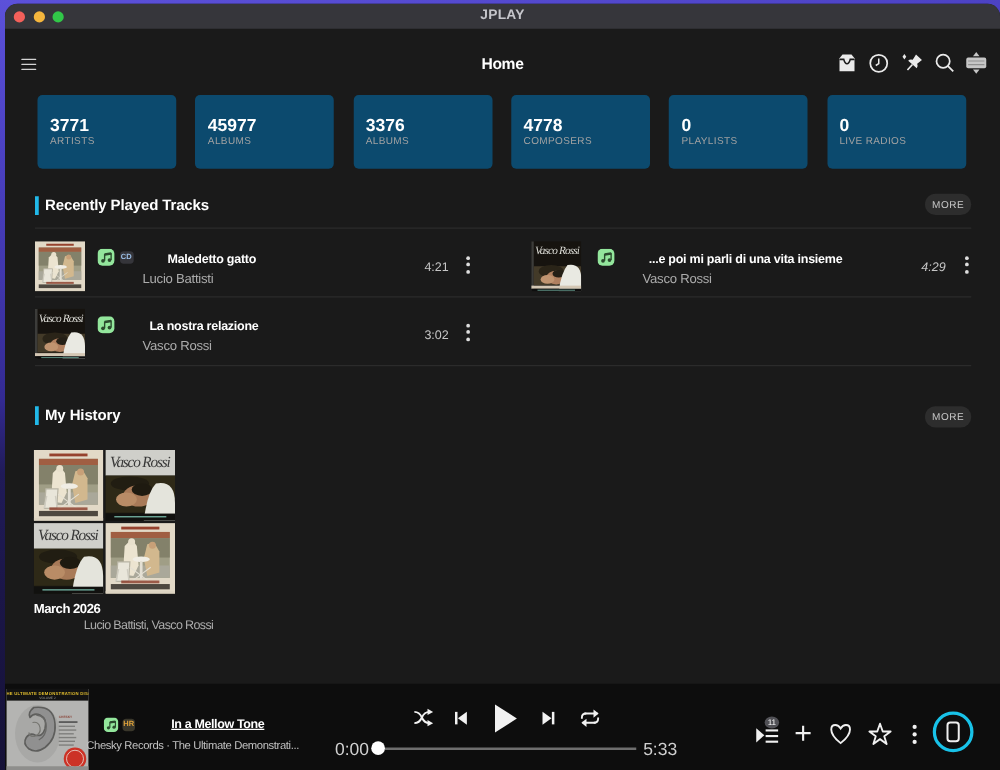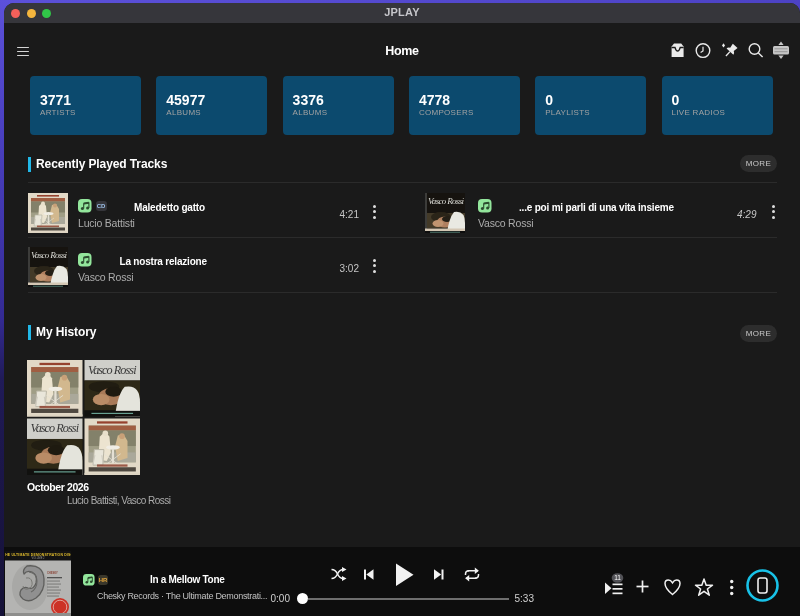--- a/index.html
+++ b/index.html
@@ -23,26 +23,26 @@
   .burger div { width:11.5px; height:1.8px; background:#d4d4d4; margin-bottom:2.3px; border-radius:0.9px;}
   .card { position:absolute; top:76px; width:111px; height:59px; background:#0c4a6e; border-radius:4px; padding:17px 0 0 10px; }
   .card .num { color:#fff; font-size:14px; font-weight:bold; line-height:14px; }
   .card .lbl { color:#a2a2a2; font-size:8px; letter-spacing:0.3px; margin-top:1px; }
   .sec { position:absolute; color:#fff; font-size:12px; font-weight:bold; letter-spacing:-0.1px; line-height:15px; }
   .bar { position:absolute; width:3px; height:15px; background:#21b8e8; }
   .more { position:absolute; width:37px; height:17px; background:#2d2d2d; border-radius:8.5px;
     color:#c9c9c9; font-size:8px; letter-spacing:0.4px; text-align:center; line-height:18px; }
   .sep { position:absolute; height:1px; background:#2b2b2b; }
   .ttl { position:absolute; color:#fff; font-size:10px; font-weight:bold; letter-spacing:-0.2px; line-height:12px; white-space:nowrap;margin-left:24px;}
-  .art2 { position:absolute; color:#acacac; font-size:10.5px; letter-spacing:-0.2px; line-height:12px; white-space:nowrap;}
+  .art2 { position:absolute; color:#acacac; font-size:10.5px; letter-spacing:-0.2px; line-height:12px; white-space:nowrap;margin-left:36px;}
   .time { position:absolute; color:#c6c6c6; font-size:10px; line-height:12px; }
   .kebab div { width:3px; height:3px; border-radius:50%; background:#dedede; margin-bottom:2.5px; }
   .bdg { position:absolute; border-radius:3.5px; text-align:center; font-weight:bold; }
   .player { position:absolute; left:4px; top:547px; width:796px; height:69px; background:#0d0d0d; }
-  .ptime { position:absolute; color:#d0d0d0; font-size:10px; line-height:10px; }
+  .ptime { position:absolute; color:#d0d0d0; font-size:14px; line-height:10px; }
 </style>
 </head>
 <body>
 <div class="win">
   <div class="titlebar"></div>
 </div>
 
 <div class="abs tl" style="left:11px; top:8.5px; background:#f3605a;"></div>
 <div class="abs tl" style="left:26.5px; top:8.5px; background:#f5b63d;"></div>
 <div class="abs tl" style="left:42px; top:8.5px; background:#31c748;"></div>
@@ -171,35 +171,35 @@
         <use href="#cov-vasco2"></use>
       </g>
     <g transform="translate(0,58.5) scale(1.3875,1.4125)">
         <use href="#cov-vasco2"></use>
       </g>
     <g transform="translate(57.5,58.5) scale(1.3875,1.4125)">
         <use href="#cov-batt"></use>
       </g>
   </svg>
 </div>
-<div class="abs" style="left:27px; top:481px; color:#fff; font-size:10.5px; font-weight:bold; letter-spacing:-0.4px;">October 2026</div>
+<div class="abs" style="left:27px; top:481px; color:#fff; font-size:10.5px; font-weight:bold; letter-spacing:-0.4px;">March 2026</div>
 <div class="abs" style="left:27px; top:495px; color:#acacac; font-size:10px; letter-spacing:-0.5px;padding-left:40px;">Lucio Battisti, Vasco Rossi</div>
 
 <div class="player"></div>
 <div class="abs" style="left:5px; top:550.5px; width:66px; height:65.5px; overflow:hidden;">
   <svg width="66" height="66">
       <use href="#cov-chesky"></use>
     </svg>
 </div>
 <svg class="abs" style="left:82.5px; top:574px;" width="12" height="12" viewBox="0 0 14 14">
     <use href="#b-note"></use>
   </svg>
 <div class="bdg" style="left:98px; top:574.5px; width:10px; height:10px; background:#3a372b; color:#dfa23a; font-size:6px; line-height:11px; border-radius:3px;">HR</div>
-<div class="ttl" style="left:126px; top:574px; letter-spacing:-0.3px;">In a Mellow Tone</div>
-<div class="abs" style="left:97px; top:590.5px; color:#c2c2c2; font-size:9px; letter-spacing:-0.3px; white-space:nowrap;">Chesky Records · The Ultimate Demonstrati...</div>
+<div class="ttl" style="left:113px; top:574px; letter-spacing:-0.3px;text-decoration:underline;">In a Mellow Tone</div>
+<div class="abs" style="left:69px; top:590.5px; color:#c2c2c2; font-size:9px; letter-spacing:-0.3px; white-space:nowrap;">Chesky Records · The Ultimate Demonstrati...</div>
 
 <svg class="abs" style="left:330px; top:560px;" width="150" height="30" viewBox="0 0 150 30">
   <g fill="#f2f2f2">
     <g stroke="#f2f2f2" stroke-width="1.5" fill="none">
       <path d="M1.5 9.5 Q5.5 9.5 7.5 14 Q9.5 18.5 13.5 18.5"></path>
       <path d="M1.5 18.5 Q5.5 18.5 7.5 14 Q9.5 9.5 13.5 9.5"></path>
     </g>
     <path d="M12 7 L16.5 9.5 L12 12 Z"></path>
     <path d="M12 16 L16.5 18.5 L12 21 Z"></path>
     <rect x="34" y="9.5" width="2" height="10"></rect>

